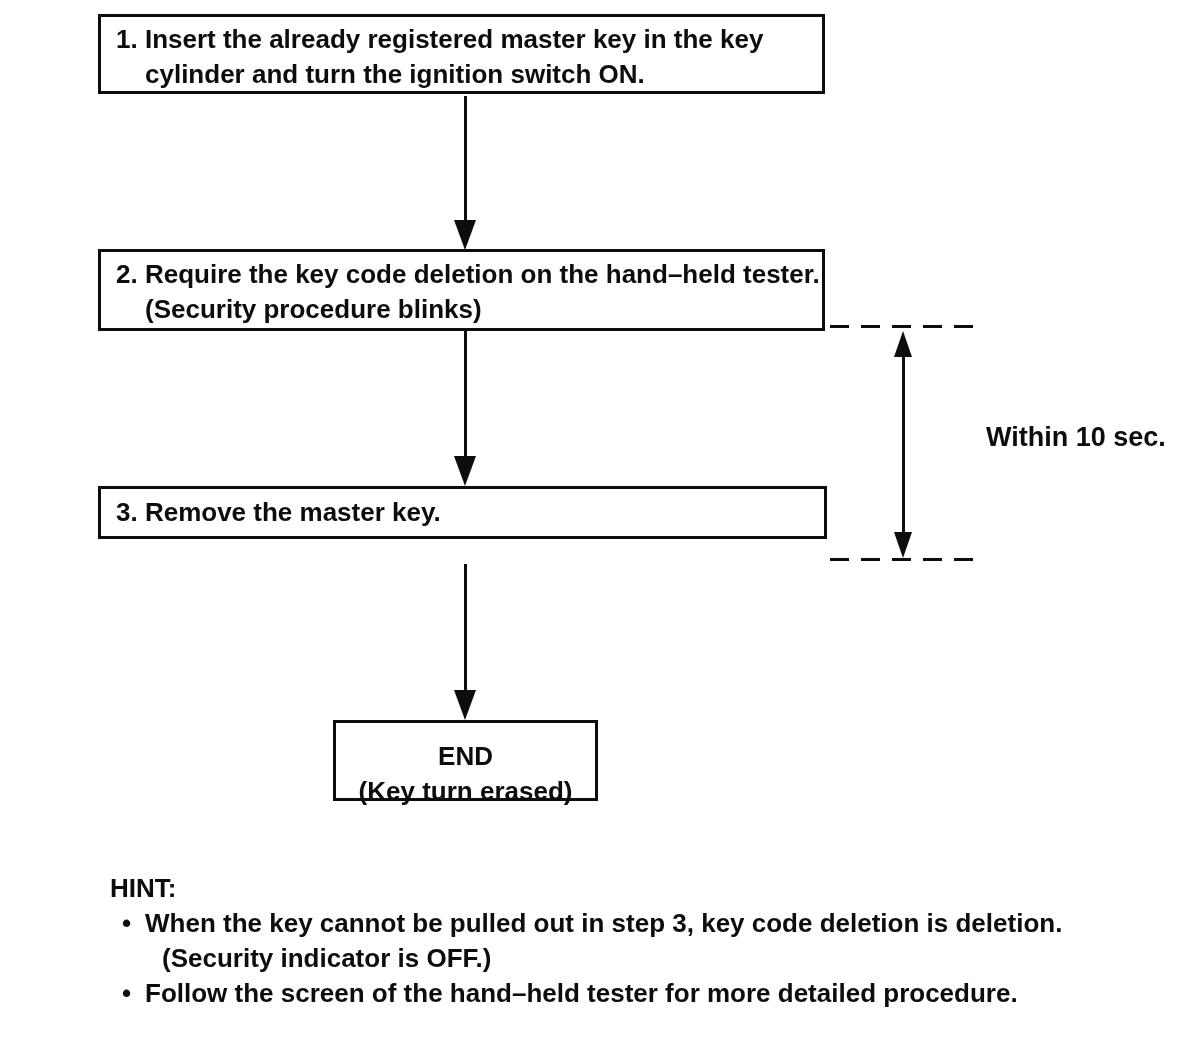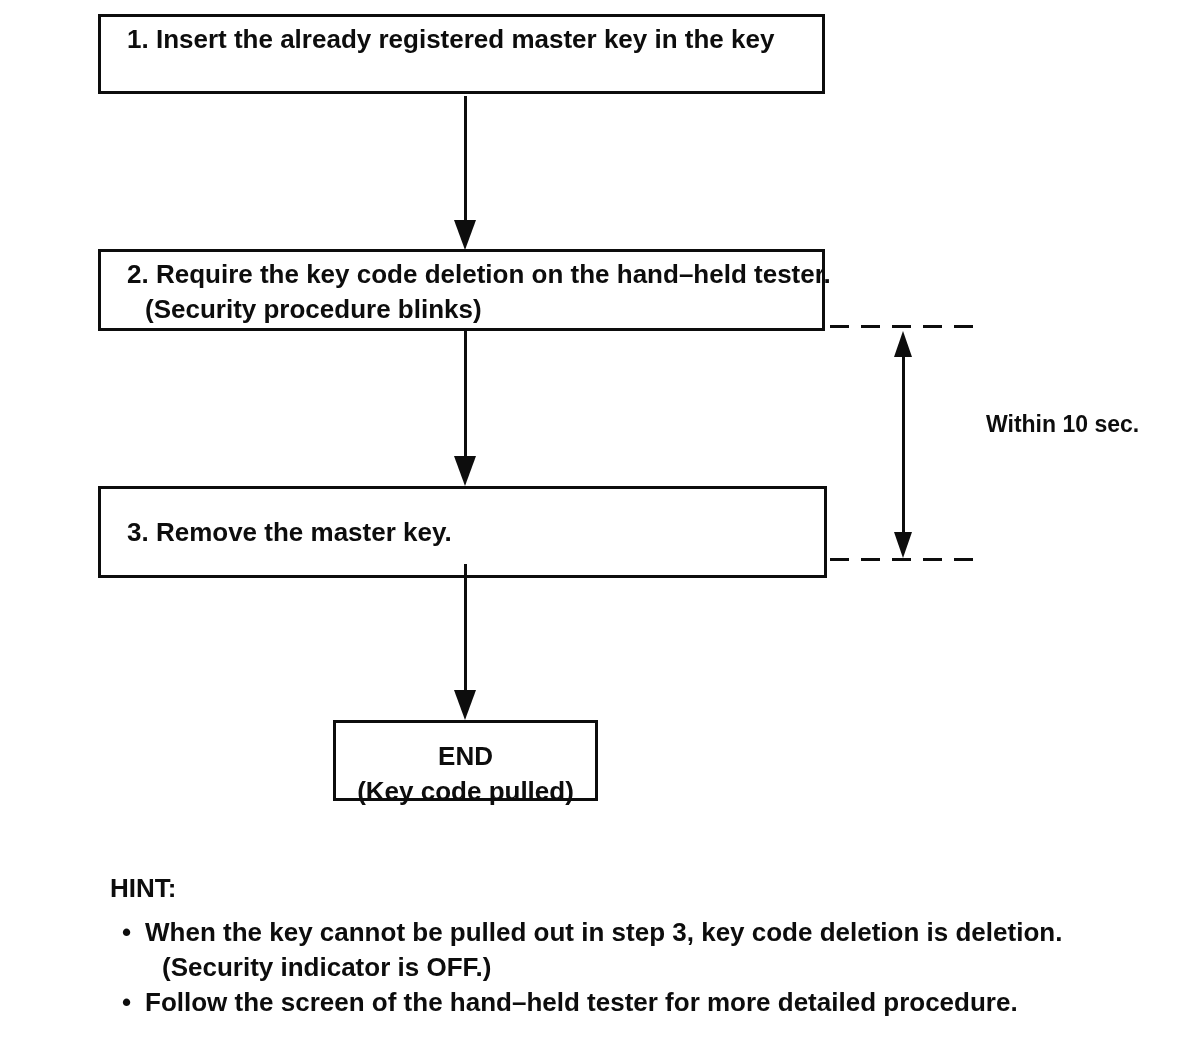--- a/index.html
+++ b/index.html
@@ -10,58 +10,59 @@
     color:var(--ink); overflow:hidden;
     font-family:"Liberation Sans", sans-serif;
   }
   .abs { position:absolute; }
   .txt { font-size:26px; font-weight:bold; line-height:35px; white-space:nowrap; }
 
   
   .fbox { position:absolute; border:3px solid var(--ink); background:var(--bg); }
   #box1 { left:98px;  top:14px;  width:727px; height:80px; padding-top:5px; }
   #box2 { left:98px;  top:249px; width:727px; height:82px; padding-top:5px; }
-  #box3 { left:98px;  top:486px; width:729px; height:92px; display:flex; align-items:center; }
+  #box3 { left:98px;  top:486px; width:729px; height:53px; display:flex; align-items:center; }
   #endbox { left:333px; top:720px; width:265px; height:81px; text-align:center; padding-top:16px; }
-  .line1 { padding-left:26px; }
+  .line1 { padding-left:15px; }
   .line2 { padding-left:44px; }
 
   
   .shaft { position:absolute; width:3px; background:var(--ink); }
   .head-down { position:absolute; width:0; height:0;
     border-left:11px solid transparent; border-right:11px solid transparent;
     border-top:30px solid var(--ink); }
   .head-up-sm { position:absolute; width:0; height:0;
     border-left:9px solid transparent; border-right:9px solid transparent;
     border-bottom:26px solid var(--ink); }
   .head-down-sm { position:absolute; width:0; height:0;
     border-left:9px solid transparent; border-right:9px solid transparent;
     border-top:26px solid var(--ink); }
 
   
   .dash { position:absolute; height:3px;
     background:repeating-linear-gradient(90deg, var(--ink) 0 19px, transparent 19px 31px); }
 
   
-  #timing-label { left:986px; top:407px; font-size:23px; }
+  #timing-label { left:986px; top:420px; font-size:27px; }
 
   
   #hint { left:110px; top:871px; width:1040px; }
-  .hint-title { margin-bottom:9px; }
+  .hint-title { }
   .hint-row { display:flex; align-items:flex-start; }
   .hint-bullet { width:35px; padding-left:12px; flex:0 0 35px; }
   .hint-cont { padding-left:17px; }
 </style>
 </head>
 <body>
 
 <div class="page">
 
   <div class="fbox txt" id="box1">
     <div class="line1">1. Insert the already registered master key in the key</div>
+    <div class="line2">cylinder and turn the ignition switch ON.</div>
   </div>
 
   <div class="abs">
     <div class="shaft" style="left:464px; top:96px; height:126px;"></div>
     <div class="head-down" style="left:454px; top:220px;"></div>
   </div>
 
   <div class="fbox txt" id="box2">
     <div class="line1">2. Require the key code deletion on the hand–held tester.</div>
     <div class="line2">(Security procedure blinks)</div>
@@ -76,21 +77,21 @@
     <div class="line1">3. Remove the master key.</div>
   </div>
 
   <div class="abs">
     <div class="shaft" style="left:464px; top:564px; height:126px;"></div>
     <div class="head-down" style="left:454px; top:690px;"></div>
   </div>
 
   <div class="fbox txt" id="endbox">
     <div>END</div>
-    <div>(Key code pulled)</div>
+    <div>(Key turn erased)</div>
   </div>
 
   <div class="abs">
     <div class="dash" style="left:830px; top:325px; width:146px;"></div>
     <div class="dash" style="left:830px; top:558px; width:147px;"></div>
     <div class="head-up-sm" style="left:894px; top:331px;"></div>
     <div class="shaft" style="left:902px; top:353px; height:181px;"></div>
     <div class="head-down-sm" style="left:894px; top:532px;"></div>
   </div>
 

